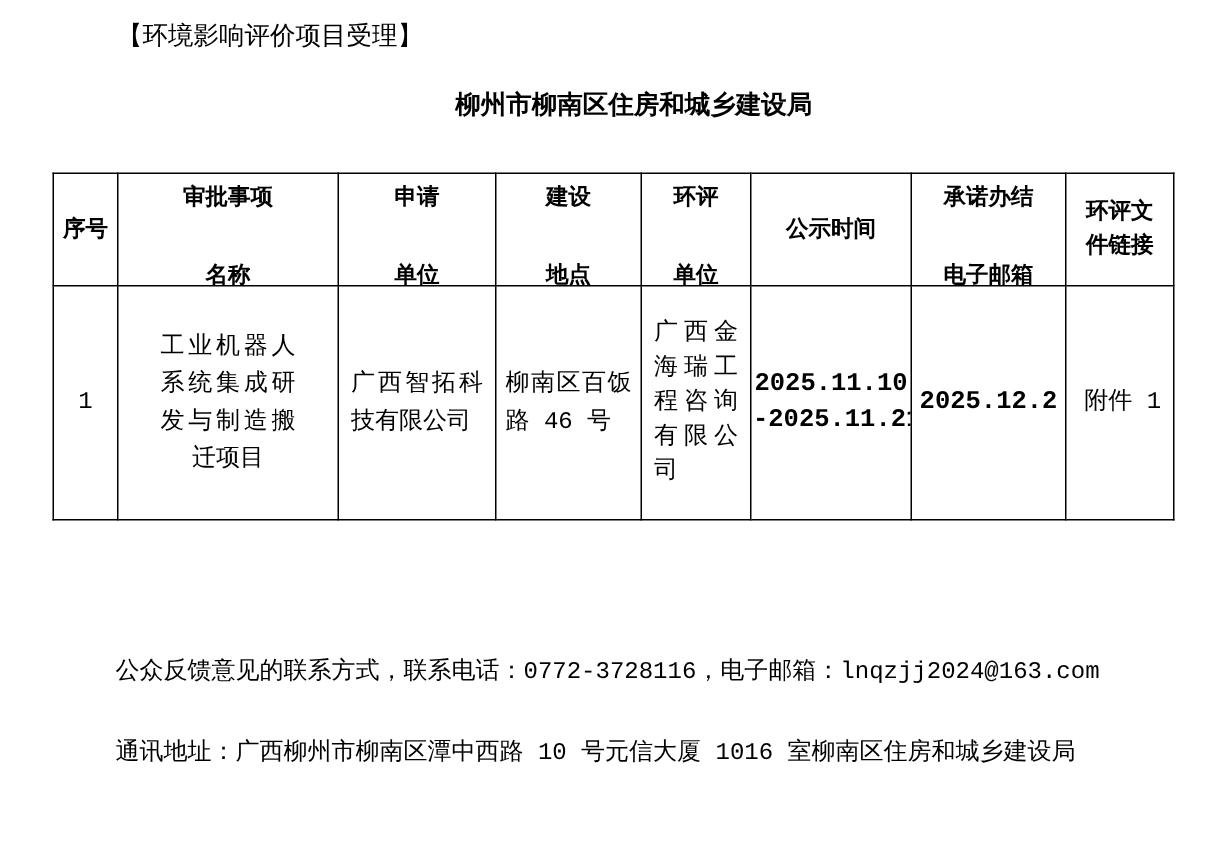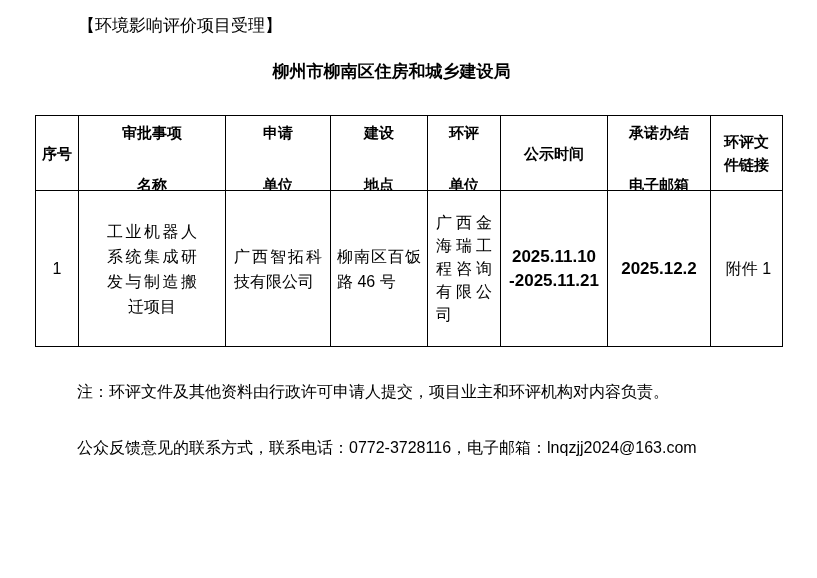--- a/index.html
+++ b/index.html
@@ -1,22 +1,22 @@
 <!DOCTYPE html>
 <html><head>
 <meta charset="utf-8">
 <style>
   html,body{margin:0;padding:0;background:#fff;}
   .page{
     position:relative;width:817px;height:578px;background:#fff;
-    color:#000;font-family:Liberation Sans, sans-serif;
+    color:#000;font-family:Liberation Mono, monospace;
     overflow:hidden;
   }
   .section-header{position:absolute;left:78px;top:14px;font-size:17px;line-height:24px;}
-  .title-block{position:absolute;left:18px;top:59px;width:747px;text-align:center;
+  .title-block{position:absolute;left:49px;top:59px;width:747px;text-align:center;
     font-weight:bold;font-size:17px;line-height:26px;}
   table.notice{
     position:absolute;left:35px;top:115px;width:747px;
     border-collapse:collapse;table-layout:fixed;
   }
   table.notice th,table.notice td{border:1px solid #000;vertical-align:middle;overflow:hidden;}
   table.notice tr.hdr{height:75px;}
   table.notice tr.row{height:156px;}
   th{font-weight:bold;font-size:15px;text-align:center;padding:0;}
   th .hl{line-height:23px;}
@@ -120,16 +120,16 @@
               <div class="ln">2025.11.10</div>
               <div class="ln">-2025.11.21</div>
             </div>
           </td>
         <td class="c-deadline">2025.12.2</td>
         <td class="c-attach">附件 1</td>
       </tr>
     </tbody>
   </table>
 
-  <div class="footer-line fl-note">注：环评文件及其他资料由行政许可申请人提交，项目业主和环评机构对内容负责。</div>
   <div class="footer-line fl-contact">公众反馈意见的联系方式，联系电话：0772-3728116，电子邮箱：lnqzjj2024@163.com</div>
+  <div class="footer-line fl-address">通讯地址：广西柳州市柳南区潭中西路 10 号元信大厦 1016 室柳南区住房和城乡建设局</div>
 
 </div>
 
 </body></html>

